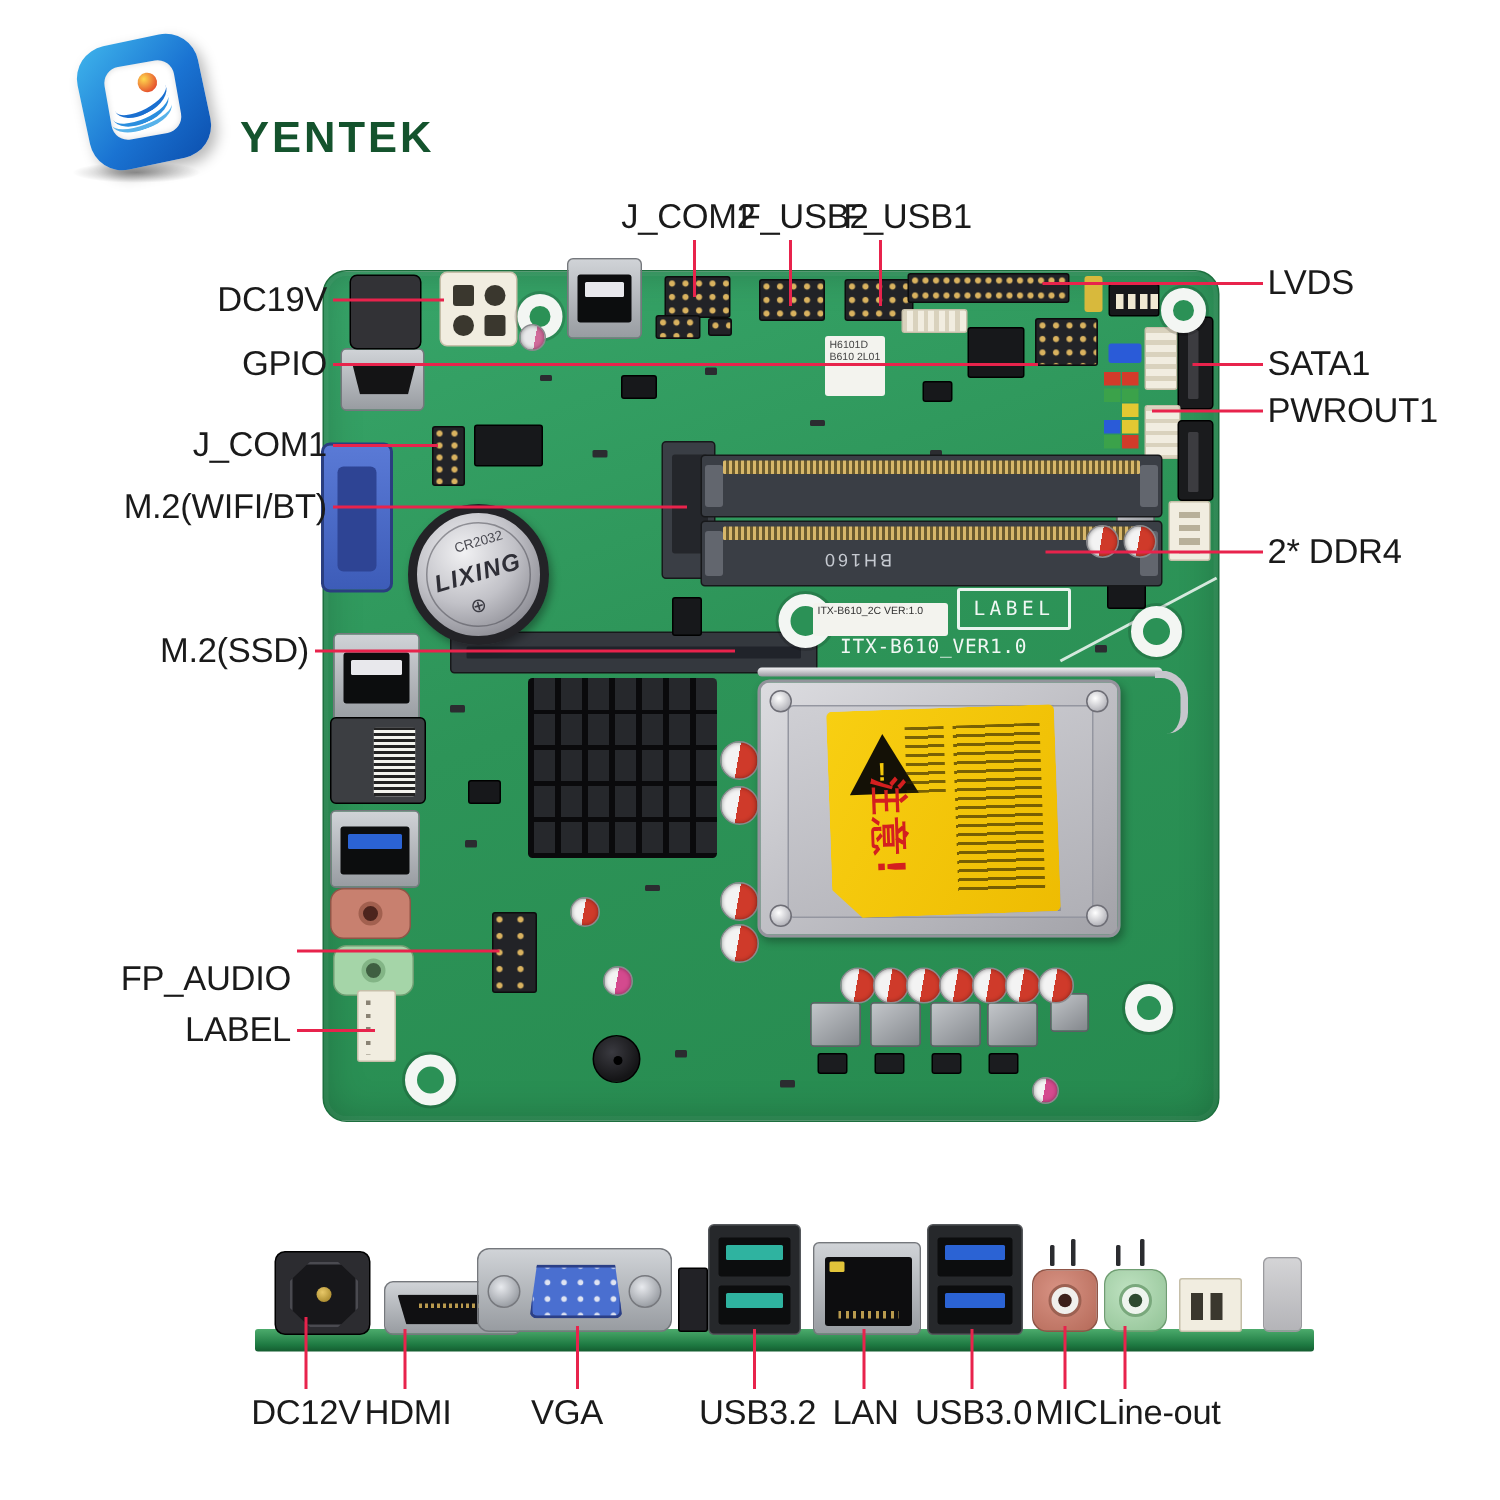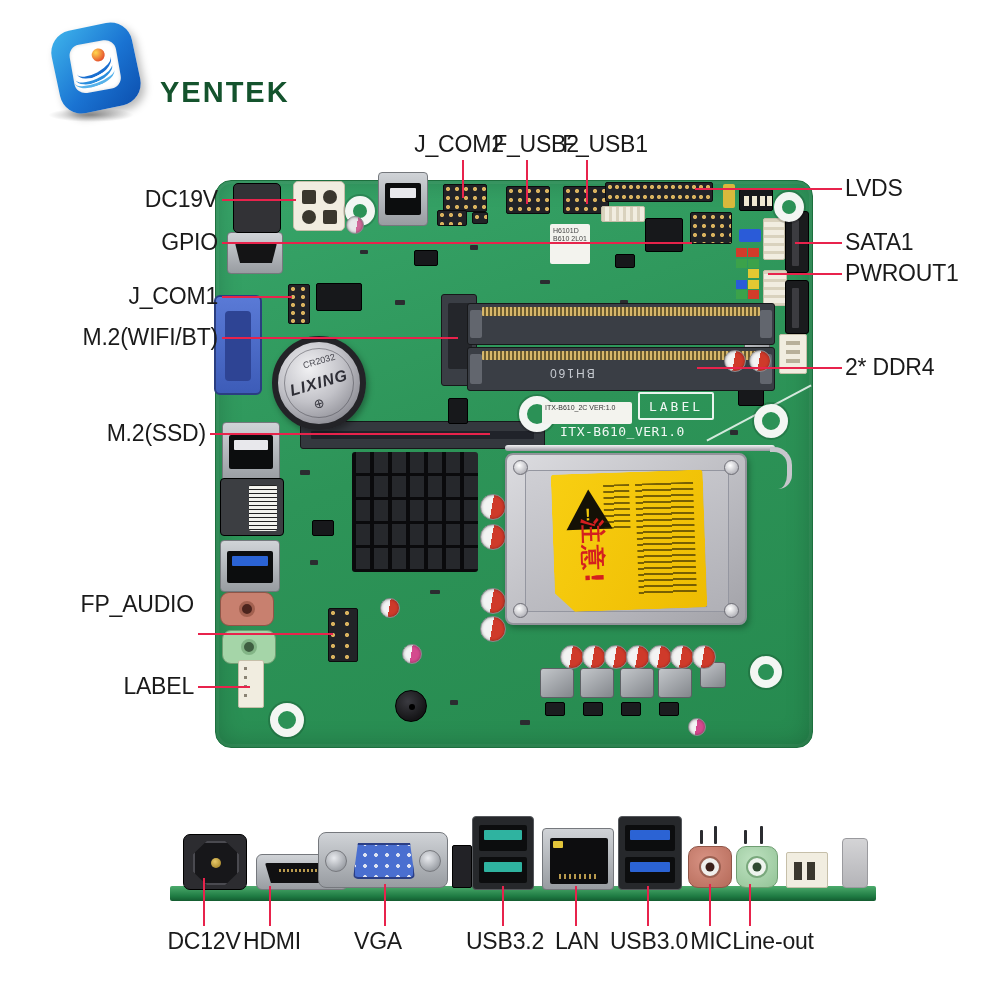--- a/index.html
+++ b/index.html
@@ -280,21 +280,21 @@
   <div class="lbl rt" style="right:782px;top:186px">DC19V</div>
   <div class="cline hline" style="left:222px;top:199px;width:74px"></div>
   <div class="lbl rt" style="right:782px;top:229px">GPIO</div>
   <div class="cline hline" style="left:222px;top:242px;width:470px"></div>
   <div class="lbl rt" style="right:782px;top:283px">J_COM1</div>
   <div class="cline hline" style="left:222px;top:296px;width:70px"></div>
   <div class="lbl rt" style="right:782px;top:324px">M.2(WIFI/BT)</div>
   <div class="cline hline" style="left:222px;top:337px;width:236px"></div>
   <div class="lbl rt" style="right:794px;top:420px">M.2(SSD)</div>
   <div class="cline hline" style="left:210px;top:433px;width:280px"></div>
-  <div class="lbl rt" style="right:806px;top:591px">FP_AUDIO</div>
+  <div class="lbl rt" style="right:806px;top:639px">FP_AUDIO</div>
   <div class="cline hline" style="left:198px;top:633px;width:135px"></div>
   <div class="lbl rt" style="right:806px;top:673px">LABEL</div>
   <div class="cline hline" style="left:198px;top:686px;width:52px"></div>
 
   <div class="lbl" style="left:845px;top:175px">LVDS</div>
   <div class="cline hline" style="left:695px;top:188px;width:147px"></div>
   <div class="lbl" style="left:845px;top:229px">SATA1</div>
   <div class="cline hline" style="left:795px;top:242px;width:47px"></div>
   <div class="lbl" style="left:845px;top:260px">PWROUT1</div>
   <div class="cline hline" style="left:768px;top:273px;width:74px"></div>

